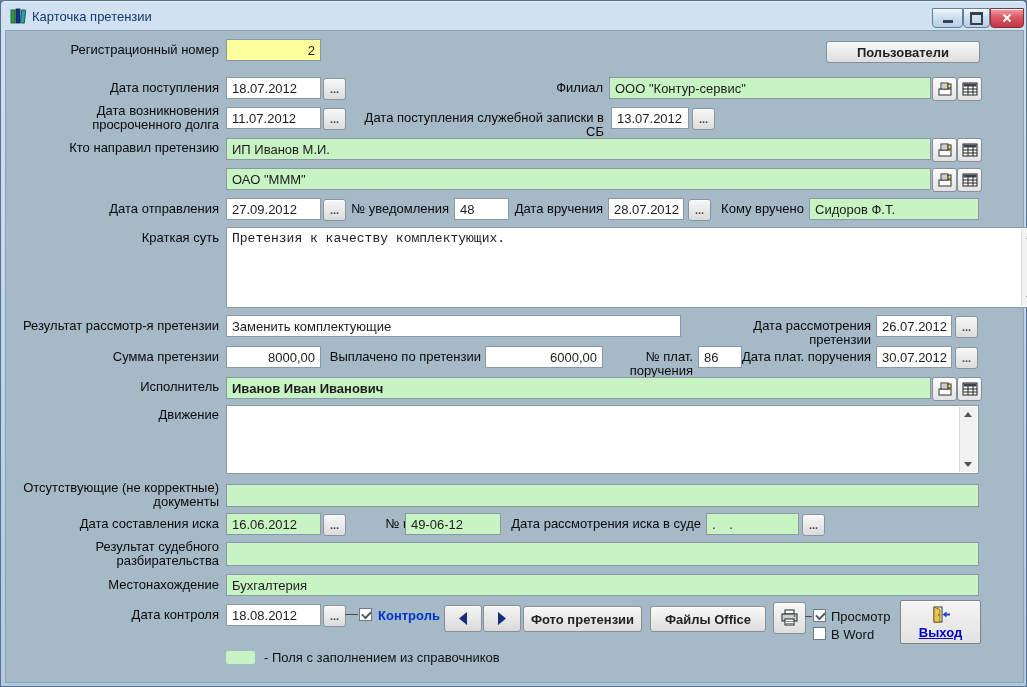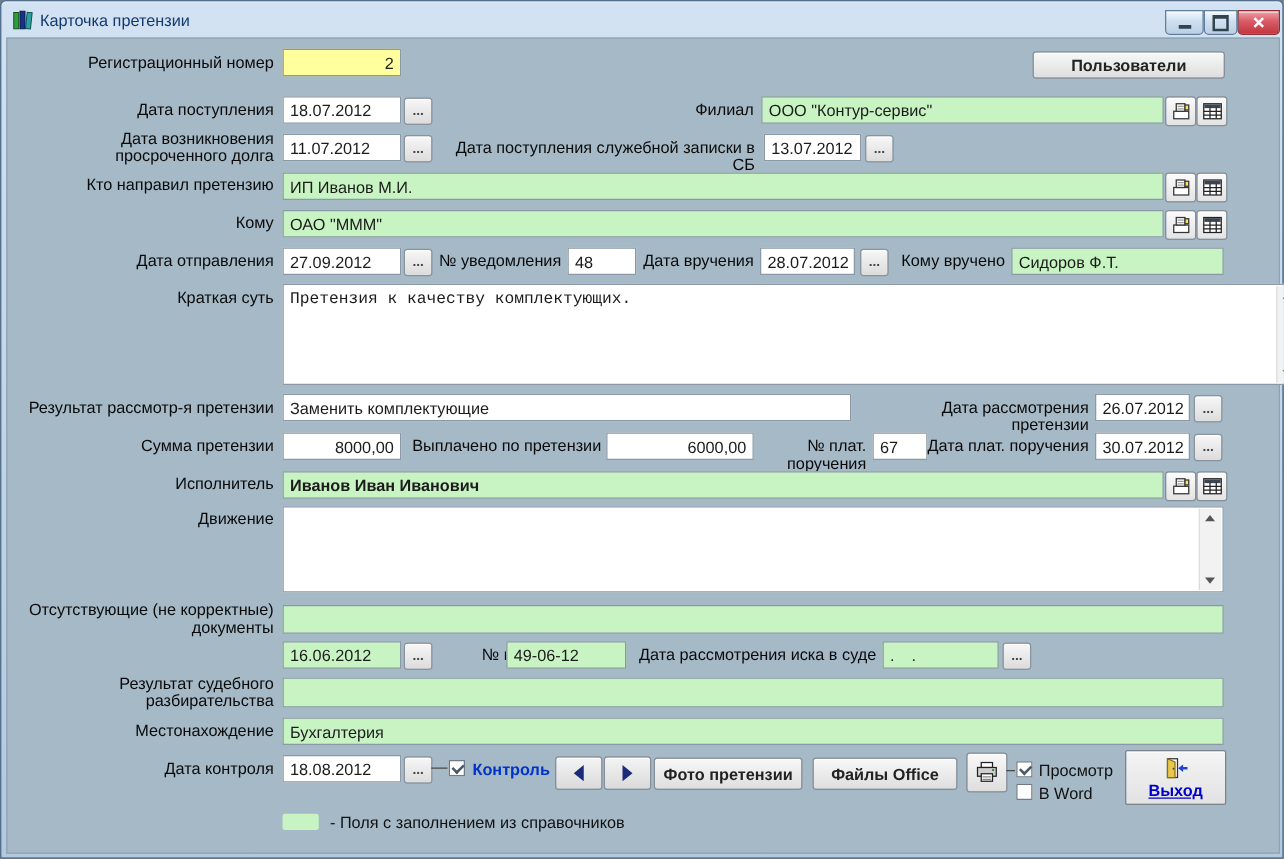--- a/index.html
+++ b/index.html
@@ -128,21 +128,20 @@
     <svg width="16" height="16" viewBox="0 0 16 16">
       <rect x="1" y="2" width="14" height="12" fill="#fff" stroke="#222"></rect>
         <rect x="1.5" y="2.5" width="13" height="3" fill="#3c4450"></rect>
       <line x1="1" y1="8" x2="15" y2="8" stroke="#222"></line>
         <line x1="1" y1="11" x2="15" y2="11" stroke="#222"></line>
       <line x1="6" y1="5" x2="6" y2="14" stroke="#222"></line>
         <line x1="11" y1="5" x2="11" y2="14" stroke="#222"></line>
       </svg>
   </div>
 
-  <div class="lbl" style="left:10px;top:170px;width:208px;">Кому</div>
   <div class="fld grn" style="left:225px;top:167px;width:705px;">ОАО "МММ"</div>
   <div class="iconbtn" style="left:931px;top:167px;">
     <svg width="16" height="16" viewBox="0 0 16 16">
       <rect x="2" y="8" width="12" height="6" fill="#fff" stroke="#333"></rect>
         <rect x="4" y="2" width="7" height="6" fill="#fff" stroke="#333"></rect>
       <line x1="5" y1="4" x2="10" y2="4" stroke="#999"></line>
         <line x1="5" y1="6" x2="10" y2="6" stroke="#999"></line>
       <rect x="11" y="3" width="3" height="4" fill="#ffe066" stroke="#333"></rect>
       </svg>
   </div>
@@ -181,21 +180,21 @@
   <div class="fld" style="left:225px;top:314px;width:455px;">Заменить комплектующие</div>
   <div class="lbl" style="left:688px;top:318px;width:182px;">Дата рассмотрения претензии</div>
   <div class="fld" style="left:875px;top:314px;width:76px;">26.07.2012</div>
   <div class="dots" style="left:954px;top:315px;">...</div>
 
   <div class="lbl" style="left:10px;top:349px;width:208px;">Сумма претензии</div>
   <div class="fld num" style="left:225px;top:345px;width:95px;">8000,00</div>
   <div class="lbl" style="left:325px;top:349px;width:155px;">Выплачено по претензии</div>
   <div class="fld num" style="left:484px;top:345px;width:118px;">6000,00</div>
   <div class="lbl" style="left:580px;top:349px;width:112px;">№ плат. поручения</div>
-  <div class="fld" style="left:697px;top:345px;width:44px;">67</div>
+  <div class="fld" style="left:697px;top:345px;width:44px;">86</div>
   <div class="lbl" style="left:738px;top:349px;width:132px;">Дата плат. поручения</div>
   <div class="fld" style="left:875px;top:345px;width:76px;">30.07.2012</div>
   <div class="dots" style="left:954px;top:346px;">...</div>
 
   <div class="lbl" style="left:10px;top:379px;width:208px;">Исполнитель</div>
   <div class="fld grn" style="left:225px;top:376px;width:705px;font-weight:bold;">Иванов Иван Иванович</div>
   <div class="iconbtn" style="left:931px;top:376px;">
     <svg width="16" height="16" viewBox="0 0 16 16">
       <rect x="2" y="8" width="12" height="6" fill="#fff" stroke="#333"></rect>
         <rect x="4" y="2" width="7" height="6" fill="#fff" stroke="#333"></rect>
@@ -220,20 +219,21 @@
     <div class="ta-text"></div>
     <div class="vscroll">
       <span class="tri-up"></span>
       <span class="tri-down"></span>
     </div>
   </div>
 
   <div class="lbl" style="left:10px;top:480px;width:208px;">Отсутствующие (не корректные) документы</div>
   <div class="fld grn" style="left:225px;top:483px;width:753px;height:23px;"></div>
 
+  <div class="lbl" style="left:10px;top:516px;width:208px;">Дата составления иска</div>
   <div class="fld grn" style="left:225px;top:512px;width:95px;">16.06.2012</div>
   <div class="dots" style="left:322px;top:513px;">...</div>
   <div class="lbl" style="left:346px;top:516px;width:54px;margin-left:29px;">№ иска</div>
   <div class="fld grn" style="left:404px;top:512px;width:96px;">49-06-12</div>
   <div class="lbl" style="left:508px;top:516px;width:192px;">Дата рассмотрения иска в суде</div>
   <div class="fld grn sp" style="left:705px;top:512px;width:93px;">. .</div>
   <div class="dots" style="left:801px;top:513px;">...</div>
 
   <div class="lbl" style="left:10px;top:539px;width:208px;">Результат судебного разбирательства</div>
   <div class="fld grn" style="left:225px;top:541px;width:753px;height:24px;"></div>

